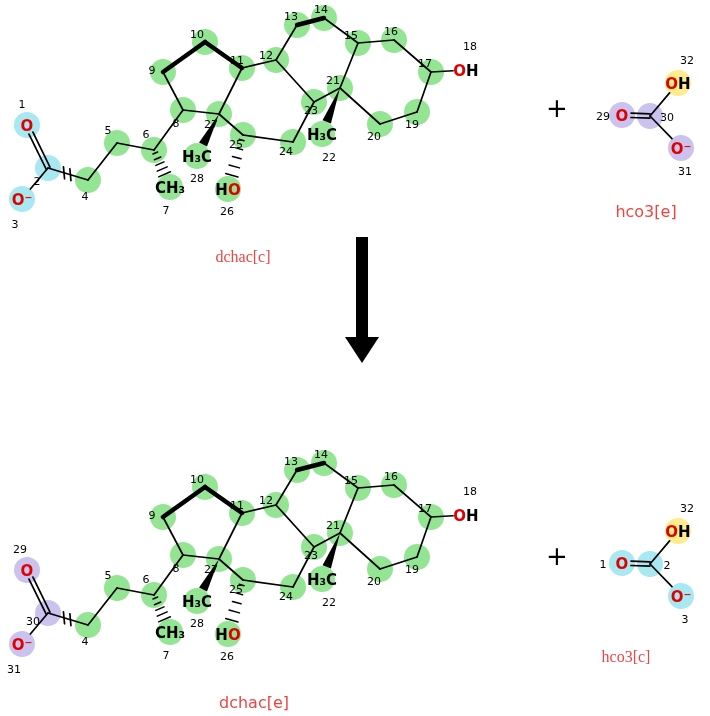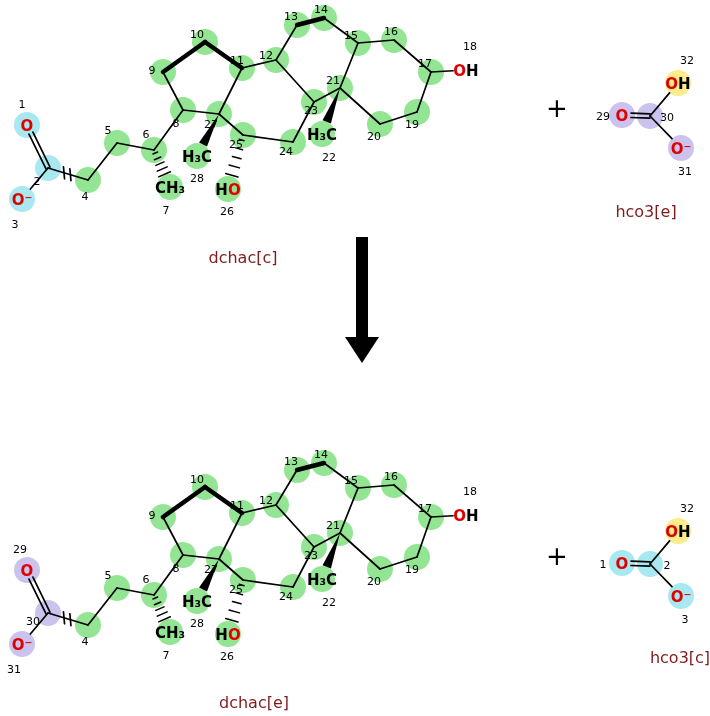--- a/index.html
+++ b/index.html
@@ -3,26 +3,26 @@
 <meta charset="utf-8">
 <style>
   html,body{margin:0;padding:0;background:#ffffff;}
   .canvas{
     position:relative;width:710px;height:716px;background:#ffffff;
     font-family:"DejaVu Sans","Liberation Sans",sans-serif;overflow:hidden;
   }
   #mol-svg{position:absolute;left:0;top:0;}
   .mol-label{
     position:absolute;transform:translateX(-50%);
-    font-size:16px;color:#7f1d1d;white-space:nowrap;
+    font-size:16px;color:#ef4444;white-space:nowrap;
   }
-  #lbl1{left:243px;top:248px;}
+  #lbl1{left:243px;top:248px;font-family:Liberation Serif, serif;}
   #lbl2{left:646px;top:202px;}
   #lbl3{left:254px;top:693px;}
-  #lbl4{left:680px;top:648px;}
+  #lbl4{left:626px;top:648px;font-family:Liberation Serif, serif;}
   .plus{
     position:absolute;transform:translate(-50%,-50%);
     font-size:26px;color:#000;font-weight:400;
   }
   #plus1{left:557px;top:108px;}
   #plus2{left:557px;top:556px;}
   .arrow{position:absolute;left:345px;top:237px;width:34px;height:126px;}
   .arrow-shaft{position:absolute;left:11px;top:0;width:12px;height:102px;background:#000;}
   .arrow-head{
     position:absolute;left:0;top:100px;width:0;height:0;

